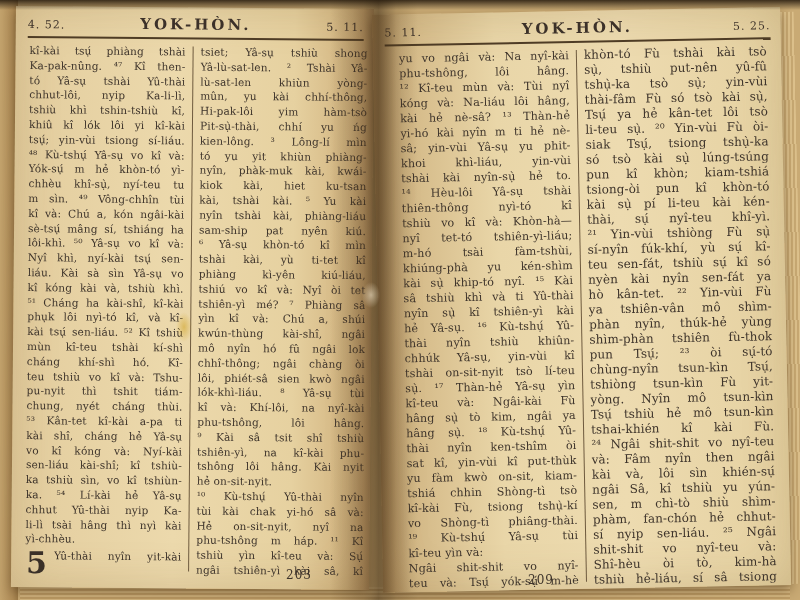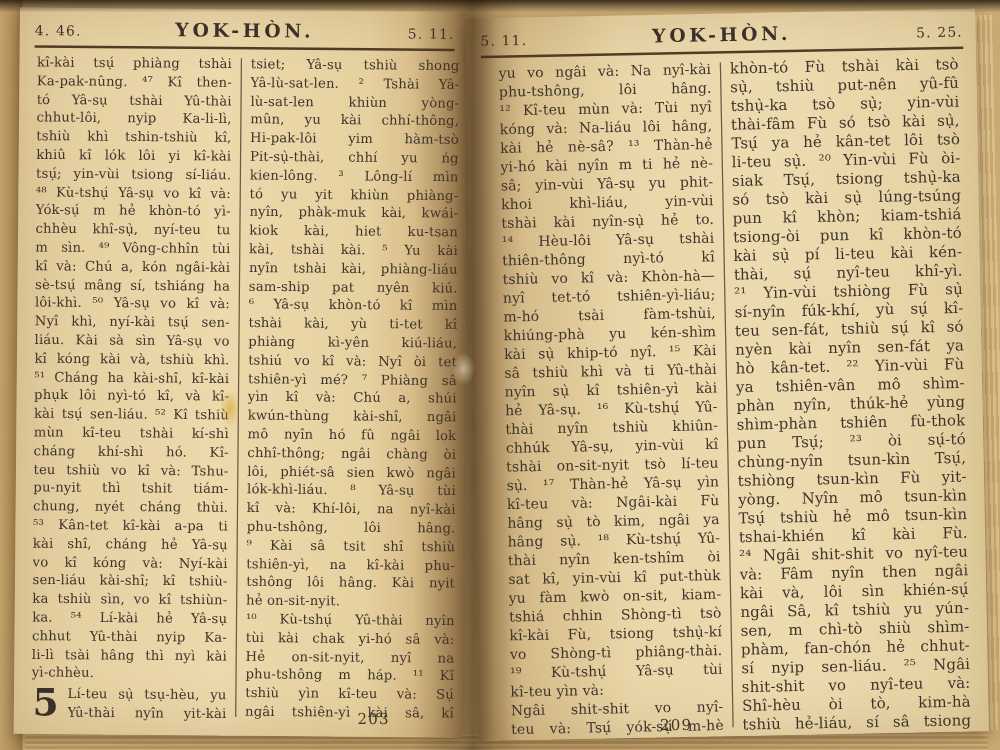--- a/index.html
+++ b/index.html
@@ -69,21 +69,21 @@
 </head>
 <body>
 
 <div class="photo">
   <div class="left-strip"></div>
   <div class="edge-bottom"></div>
   <div class="edge-right"></div>
 
   <div class="page page-left">
     <div class="page-head">
-      <span class="vref">4. 46.</span>
+      <span class="vref">4. 52.</span>
       <span class="ptitle">YOK-HÒN.</span>
       <span class="vref">5. 11.</span>
     </div>
     <div class="cols">
       <div class="col pl-c1">
         <div>
             <div class="ln">kî-kài tsụ́ phiàng tshài</div>
             <div class="ln">Ka-pak-nûng. ⁴⁷ Kî then-</div>
             <div class="ln">tó Yâ-sụ tshài Yû-thài</div>
             <div class="ln">chhut-lôi, nyip Ka-li-lì,</div>
@@ -114,21 +114,20 @@
             <div class="ln">sen-liáu kài-shî; kî tshiù-</div>
             <div class="ln">ka tshiù sìn, vo kî tshiùn-</div>
             <div class="ln">ka. ⁵⁴ Lí-kài hẻ Yâ-sụ</div>
             <div class="ln">chhut Yû-thài nyip Ka-</div>
             <div class="ln">li-lì tsài hâng thì nyì kài</div>
             <div class="ln short">yì-chhèu.</div>
           </div>
         <div class="chap">
           <div class="chap-num">5</div>
           <div class="chap-lines">
-              <div class="ln">Lí-teu sụ̀ tsụ-hèu, yu</div>
               <div class="ln">Yû-thài nyîn yit-kài</div>
             </div>
         </div>
       </div>
       <div class="col-divider"></div>
       <div class="col pl-c2">
           <div class="ln">tsiet; Yâ-sụ tshiù shong</div>
           <div class="ln">Yâ-lù-sat-len. ² Tshài Yâ-</div>
           <div class="ln">lù-sat-len khiùn yòng-</div>
           <div class="ln">mûn, yu kài chhí-thông,</div>

